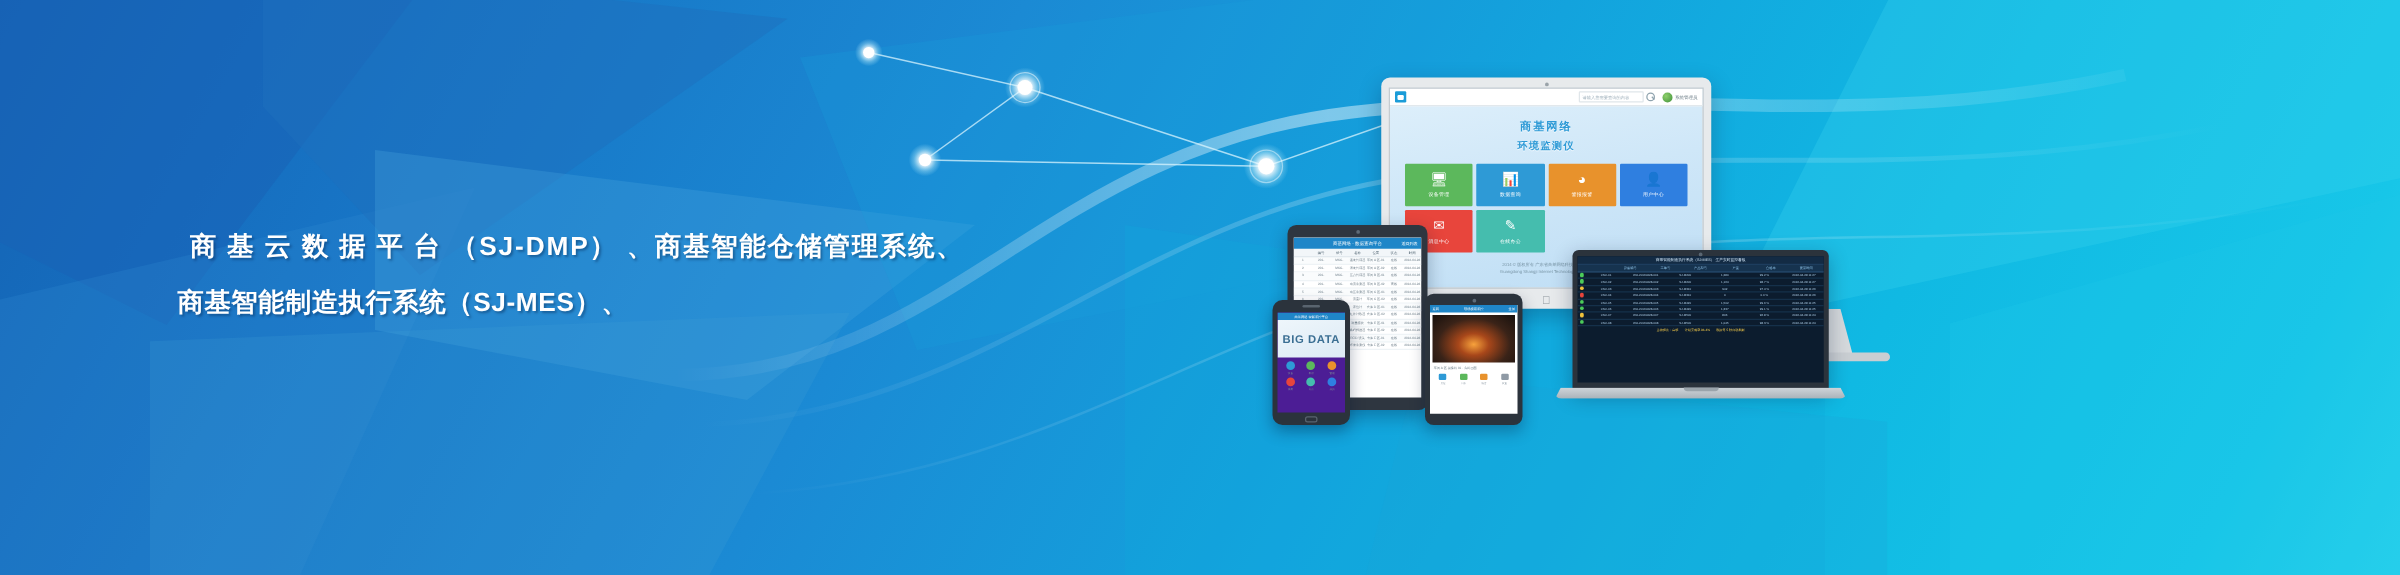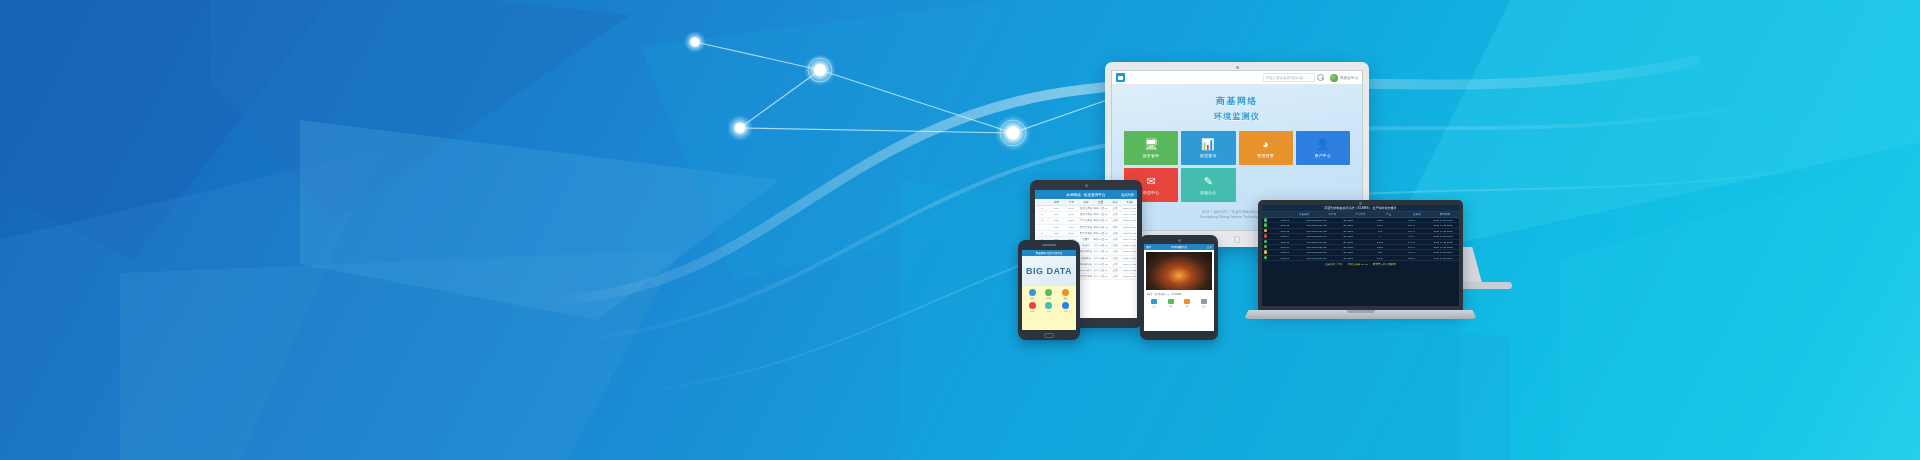--- a/index.html
+++ b/index.html
@@ -142,21 +142,21 @@
   .tb-row:nth-child(odd){ background:#fafcfd; }
 
   
   .phone{ position:absolute; left:18px; top:240px; width:62px; height:100px;
           background:#2b333c; border-radius:8px; padding:10px 4px;
           box-shadow:0 5px 12px rgba(0,20,50,.32); }
   .ph-spk{ position:absolute; left:50%; margin-left:-7px; top:4px;
            width:14px;height:2px;border-radius:1px;background:#59646f; }
   .ph-home{ position:absolute; left:50%; margin-left:-5px; bottom:2.5px;
             width:10px;height:5px;border-radius:2px;border:1px solid #59646f; }
-  .ph-screen{ width:100%;height:100%;background:#fef9c3;overflow:hidden; }
+  .ph-screen{ width:100%;height:100%;background:#4c1d95;overflow:hidden; }
   .ph-bar{ height:6px;background:#1f86c8;color:#fff;font-size:2.6px;
            display:flex;align-items:center;justify-content:center; }
   .ph-hero{ height:30px; background:linear-gradient(160deg,#eef6fb,#dceaf5);
             display:flex;align-items:center;justify-content:center;
             font-size:9px;font-weight:bold;color:#3b6f93;letter-spacing:.5px; }
   .ph-ics{ display:grid;grid-template-columns:repeat(3,1fr);gap:2px;padding:3px; }
   .ph-ic{ height:11px;display:flex;flex-direction:column;align-items:center;
           justify-content:center;gap:1px; }
   .ph-ic i{ width:7px;height:7px;border-radius:50%;display:block; }
   .ph-ic span{ font-size:2.1px;color:#7d8d98; }
@@ -263,20 +263,22 @@
       <circle cx="820" cy="70" r="12" fill="none" stroke="#ffffff" stroke-opacity=".5"></circle>
       <circle cx="740" cy="128" r="13" fill="url(#glow)"></circle>
       <circle cx="740" cy="128" r="5" fill="#ffffff"></circle>
       <circle cx="1013" cy="133" r="18" fill="url(#glow)"></circle>
       <circle cx="1013" cy="133" r="6.5" fill="#ffffff"></circle>
       <circle cx="1013" cy="133" r="13" fill="none" stroke="#ffffff" stroke-opacity=".45"></circle>
     </g>
   </svg>
 
   <div class="copy">
+    <div class="bodyline bl1">商 基 云 数 据 平 台 （SJ-DMP） 、商基智能仓储管理系统、</div>
+    <div class="bodyline bl2">商基智能制造执行系统（SJ-MES）、</div>
   </div>
 
   <div class="devices">
 
     <div class="imac">
       <div class="imac-cam"></div>
       <div class="imac-screen">
 
         <div class="wa-top">
           <div class="wa-logo">

